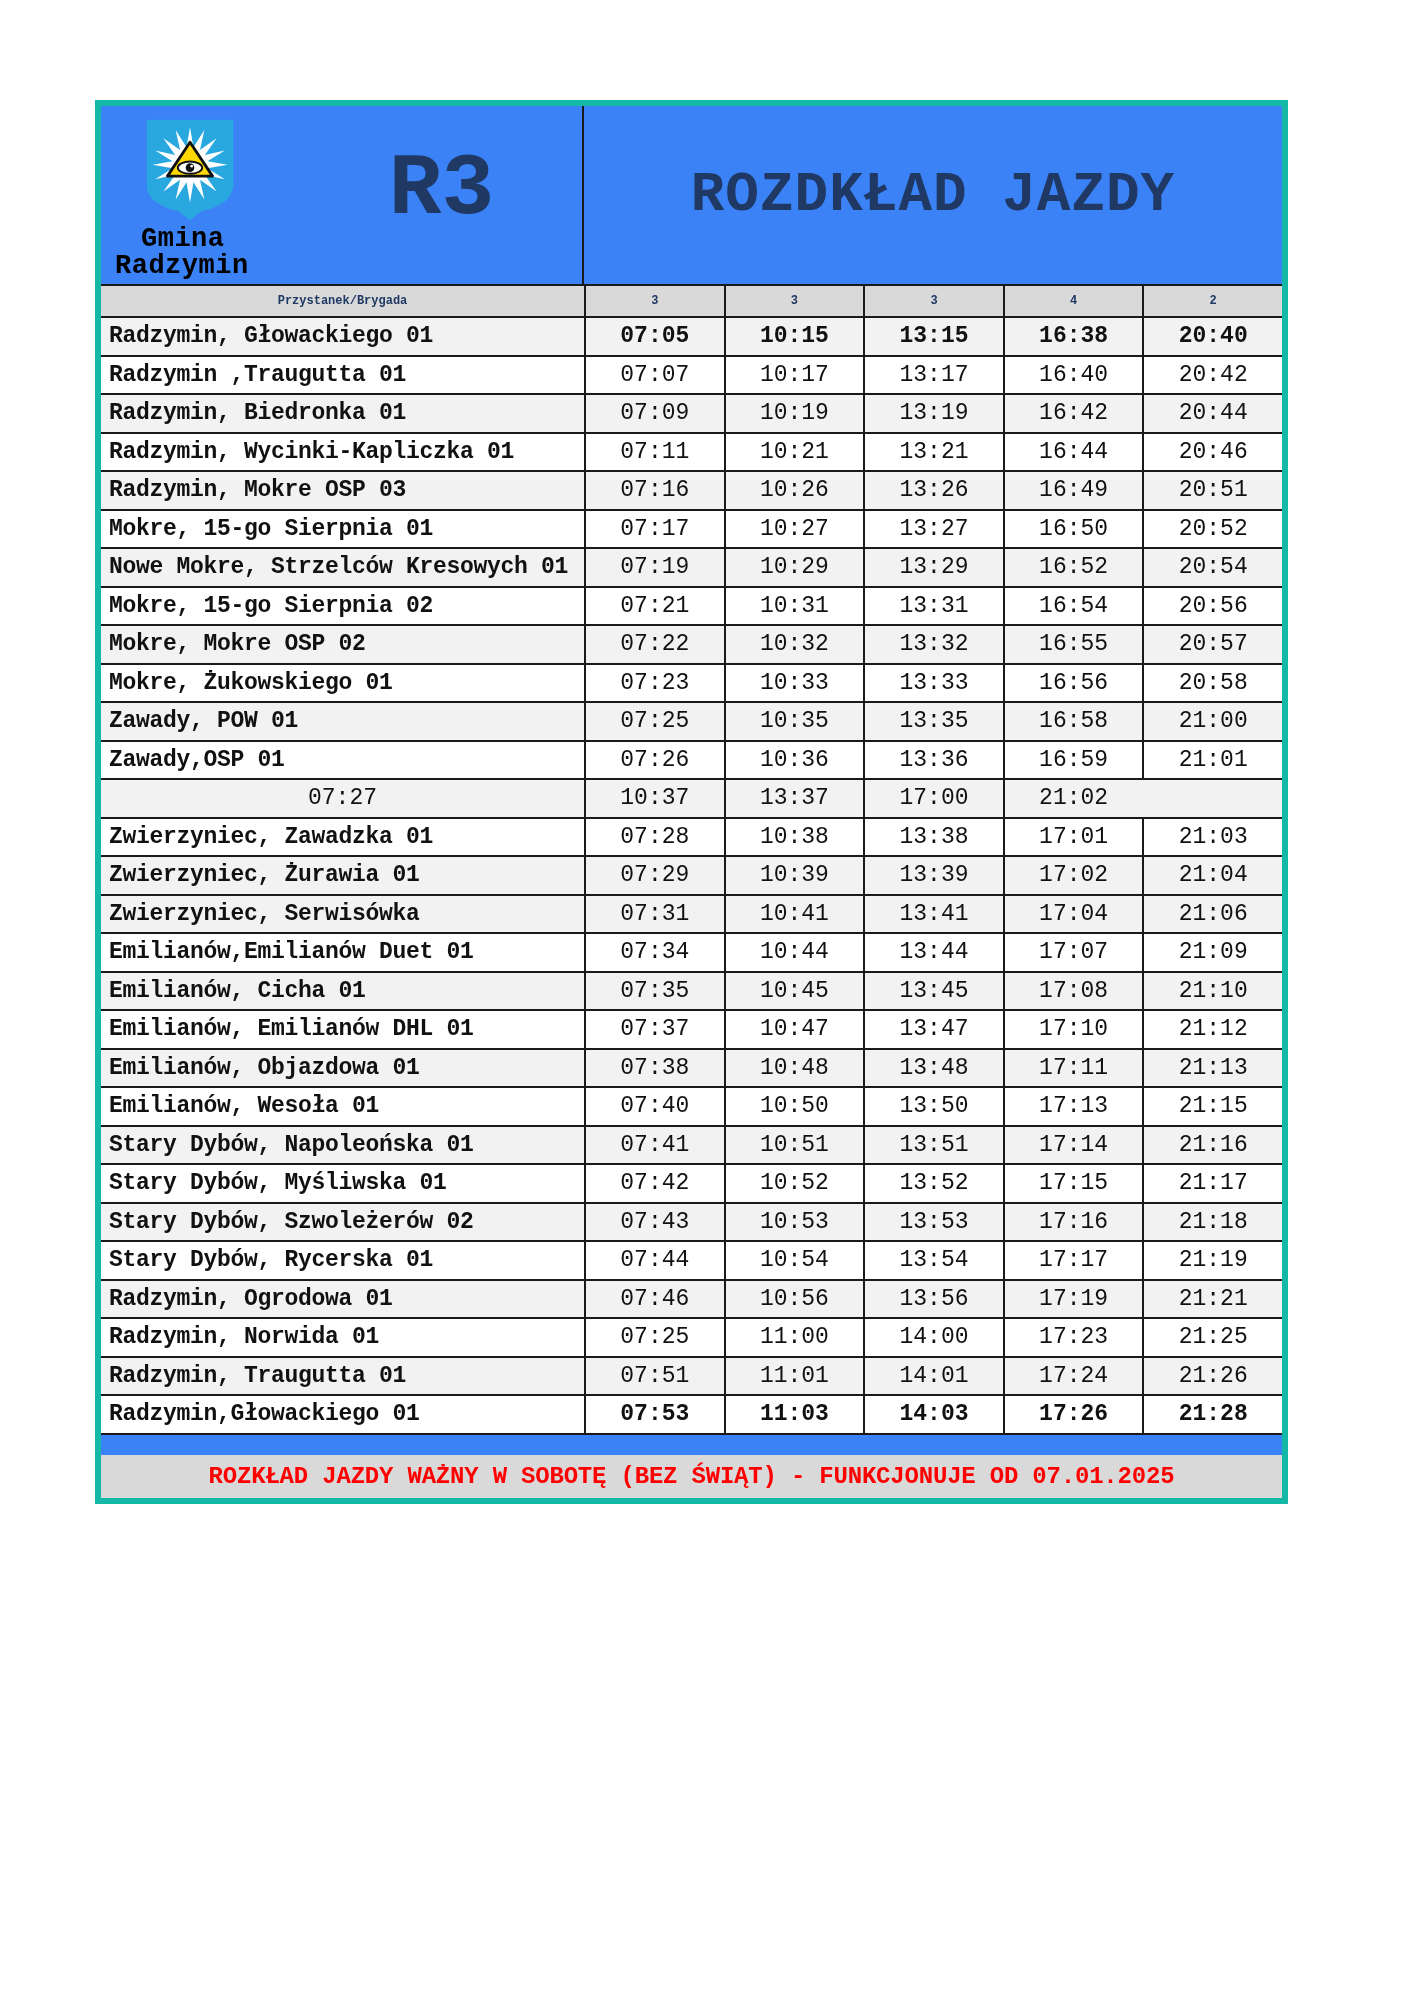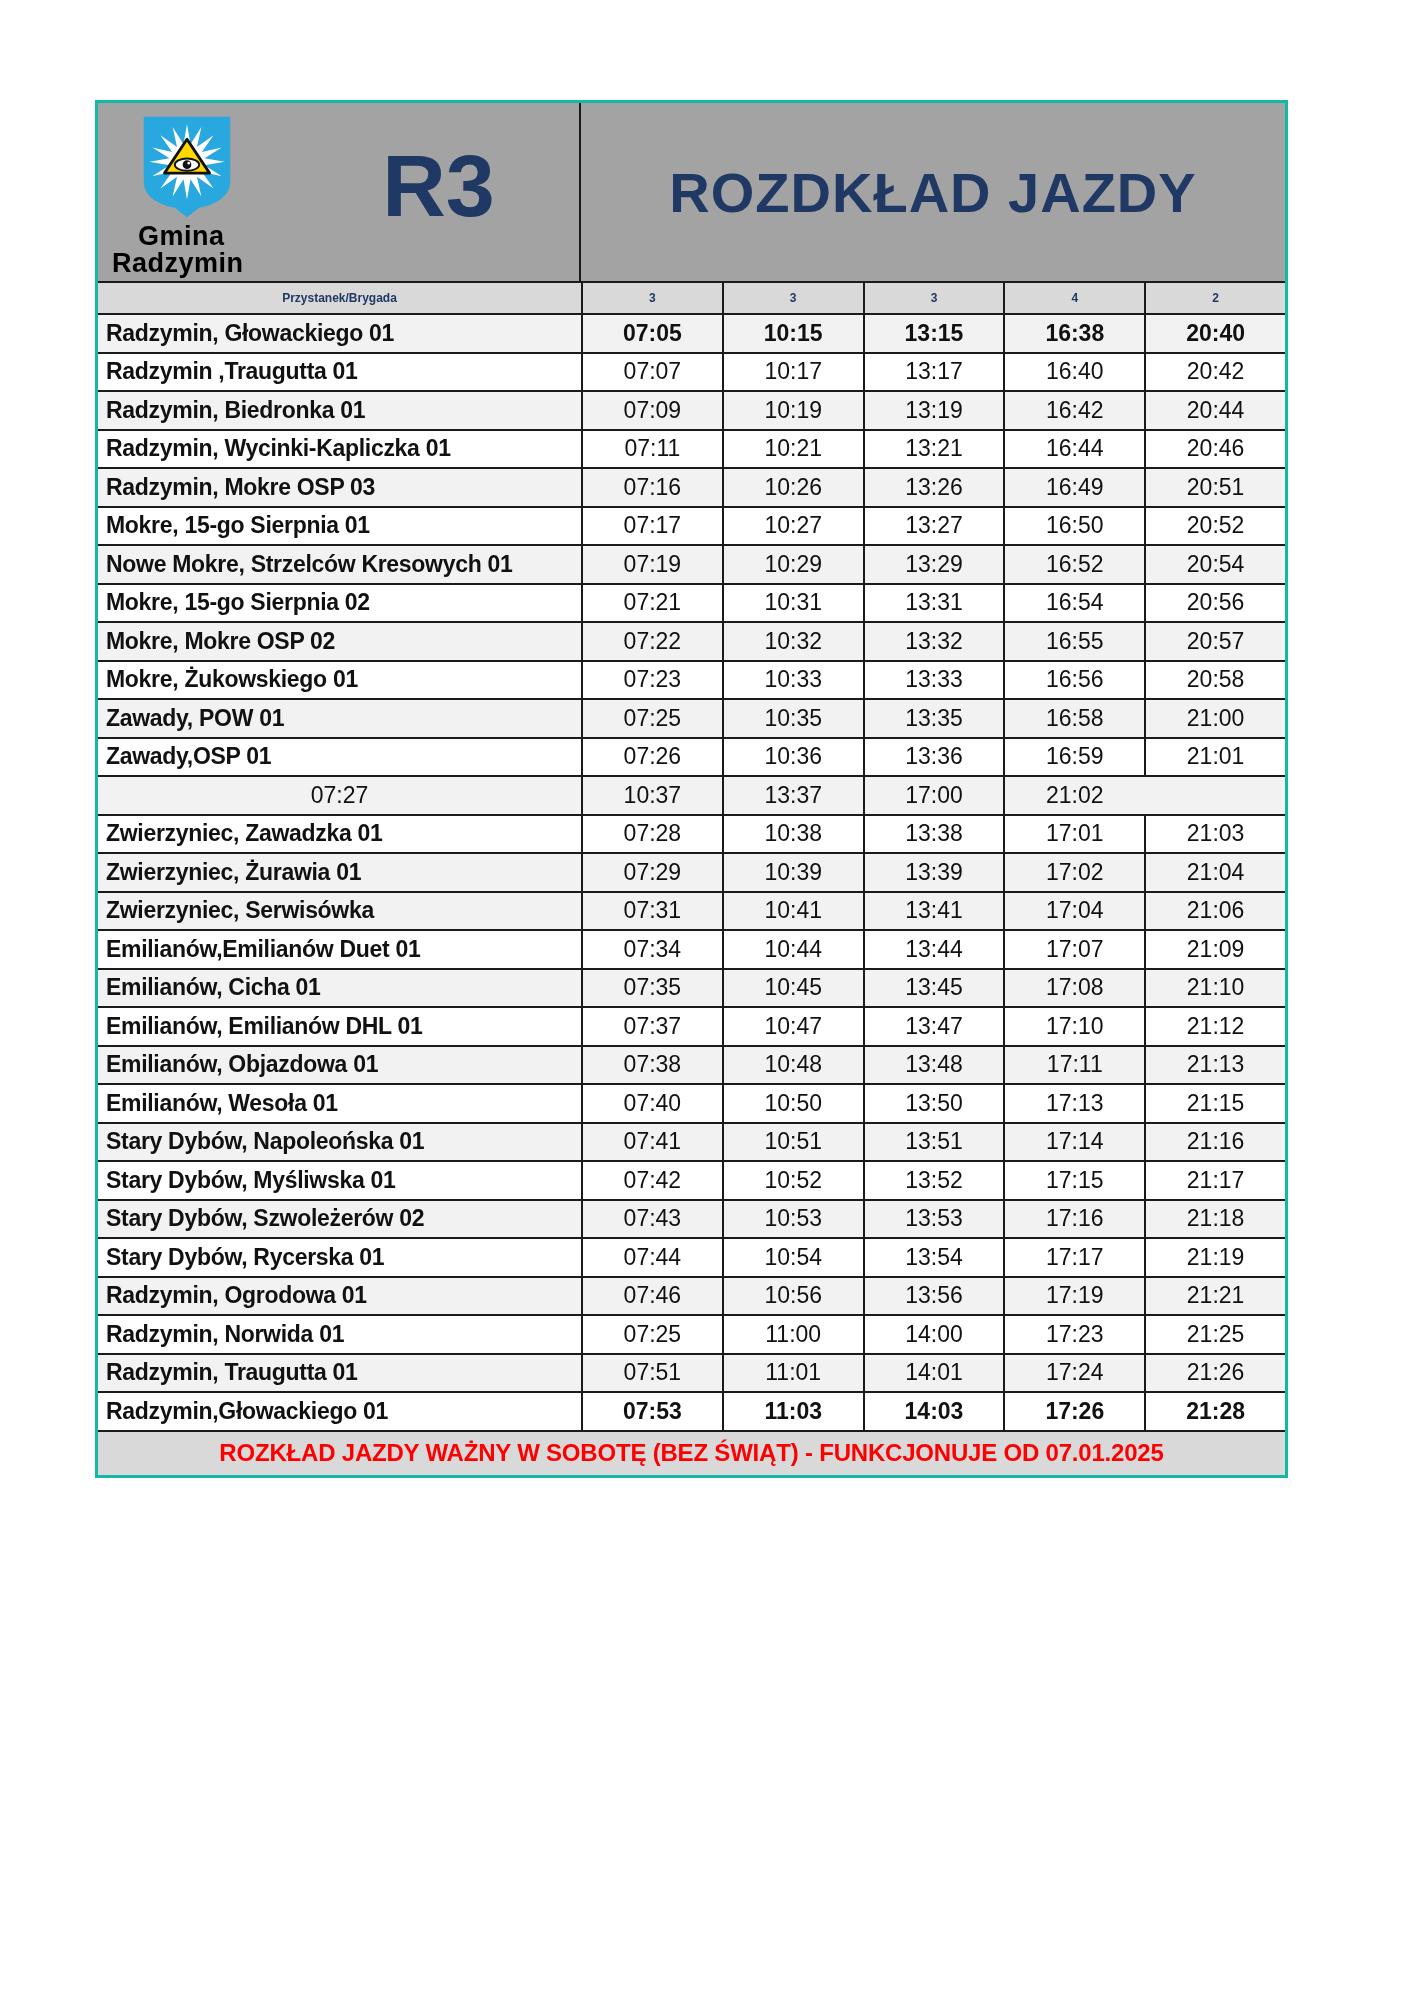--- a/index.html
+++ b/index.html
@@ -12,23 +12,24 @@
     height: 2011px;
     position: relative;
     font-family: "Liberation Sans", sans-serif;
     color: #111111;
   }
   .sheet {
     position: absolute;
     left: 95px;
     top: 100px;
     width: 1193px;
-    border: 3px solid #14b8a6;
+    border: 6px solid #14b8a6;
     box-sizing: border-box;
-    background: #a3a3a3;
+    background: #3b82f6;
+    font-family: Liberation Mono, monospace;
   }
   
   .band {
     display: grid;
     grid-template-columns: 483px 1fr;
     height: 178px;
     border-bottom: 2px solid #1a1a1a;
   }
   .band-left {
     display: flex;
@@ -117,20 +118,21 @@
     color: #111111;
   }
   .bold-times .time-cell { font-weight: bold; }
   
   .foot-row {
     height: 43px;
     background: #d9d9d9;
     display: flex;
     align-items: center;
     justify-content: center;
+    margin-top: 20px;
   }
   .foot-note {
     color: #ff0000;
     font-weight: bold;
     font-size: 24px;
     letter-spacing: -0.2px;
     white-space: nowrap;
   }
 </style>
 </head>

